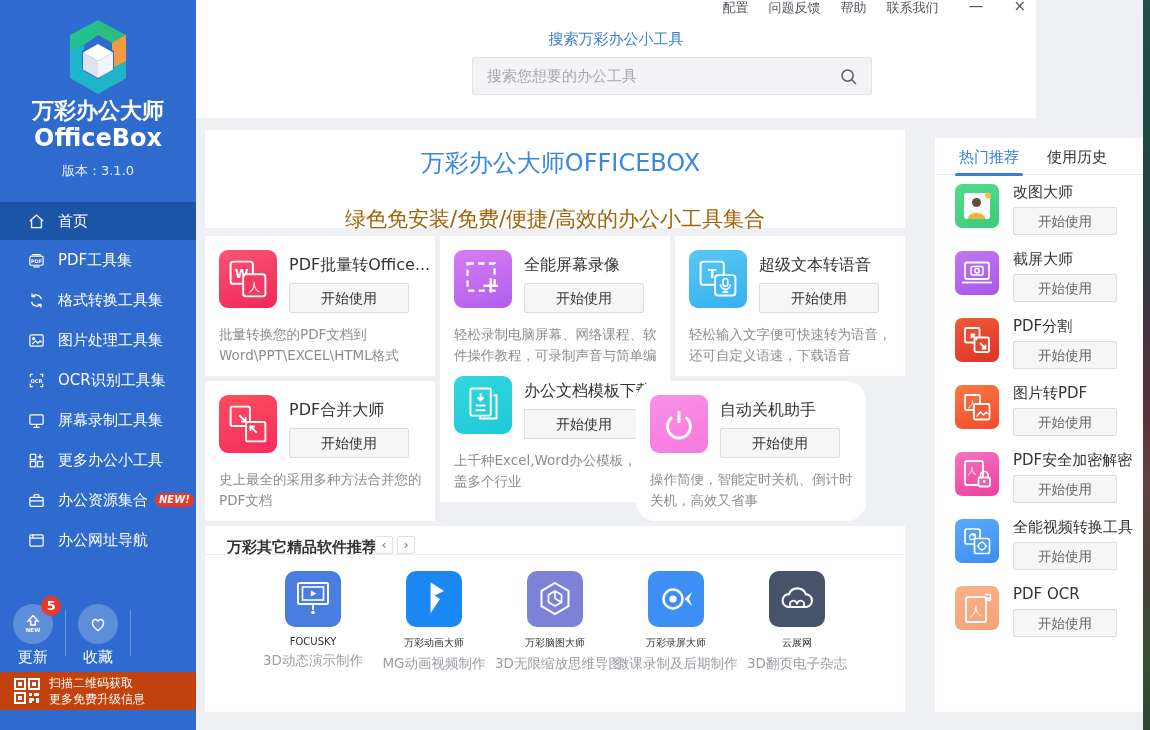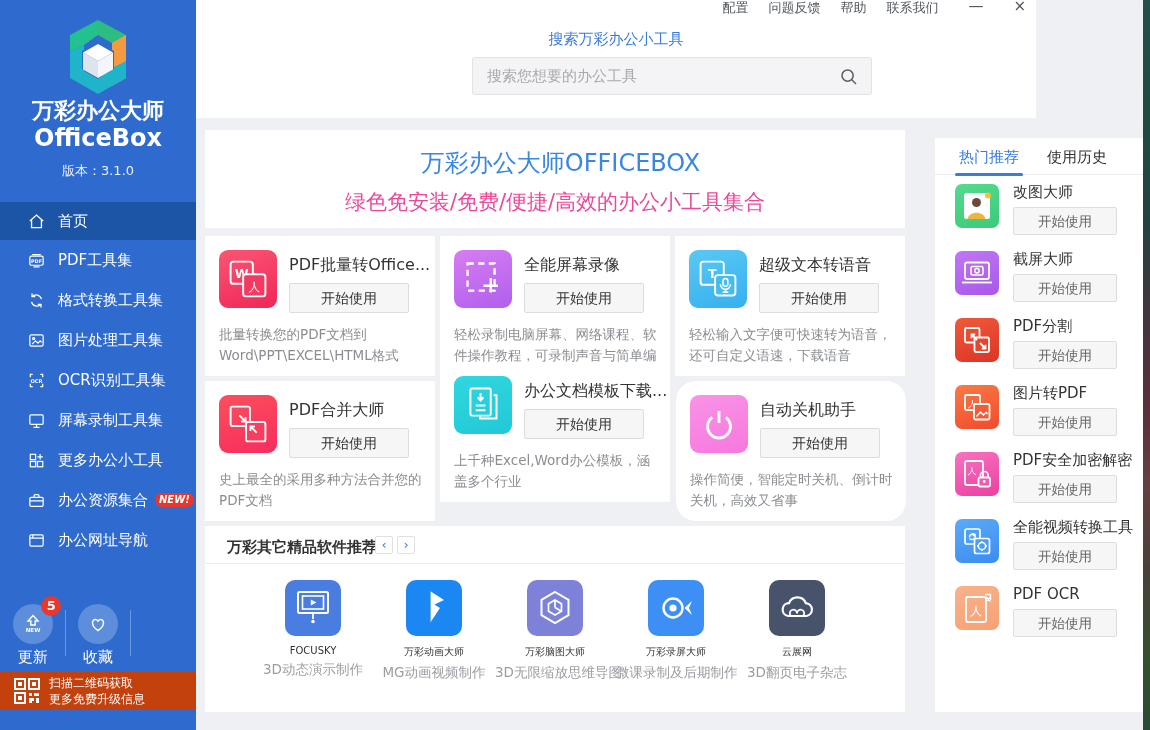--- a/index.html
+++ b/index.html
@@ -43,40 +43,40 @@
   .search-box { position:absolute; left:276px; top:57px; width:400px; height:38px; background:#f4f4f6;
     border:1px solid #e3e3e6; border-radius:3px; }
   .search-box input { position:absolute; left:0; top:0; width:100%; height:100%; background:transparent; border:none;
     outline:none; padding:0 44px 0 14px; font-size:15px; color:#333; font-family:inherit; }
   .search-box input::placeholder { color:#a9a9ad; }
   .search-box svg { position:absolute; right:12px; top:9px; width:20px; height:20px; }
 
   
   .banner { position:absolute; left:205px; top:130px; width:700px; height:98px; background:#fff; text-align:center; }
   .btitle { margin-top:17px; font-size:24px; color:#3a86e0;margin-left:11px; }
-  .bsub { margin-top:9px; font-size:21px; color:#ec4899; }
+  .bsub { margin-top:26px; font-size:21px; color:#a16207; }
 
   
   .card { position:absolute; width:230px; height:140px; background:#fff; padding:14px; }
   .cicon { position:absolute; left:14px; top:14px; width:58px; height:58px; border-radius:9px; }
   .cicon svg { width:58px; height:58px; }
   .ctitle { position:absolute; left:84px; top:19px; font-size:16px; color:#333; white-space:nowrap; }
   .cbtn { position:absolute; left:84px; top:47px; width:120px; height:30px; background:#f6f6f7; border:1px solid #dcdcdf;
     font-size:14px; color:#333; text-align:center; line-height:28px; cursor:pointer; border-radius:2px; }
   .cdesc { position:absolute; left:14px; top:88px; width:204px; font-size:13.5px; line-height:21px; color:#8a8d92; }
   .g1 { background:linear-gradient(160deg,#fa5673,#f02658); }
   .g2 { background:linear-gradient(160deg,#d77df2,#b05fee); }
   .g3 { background:linear-gradient(160deg,#5ac8f4,#35b0ef); }
   .g4 { background:linear-gradient(160deg,#fc4f5c,#f72c5e); }
   .g5 { background:linear-gradient(160deg,#31d7df,#1fc9d6); }
   .g6b{ background:linear-gradient(160deg,#f993e6,#f678de); }
 
   
   .recommend { position:absolute; left:205px; top:526px; width:700px; height:186px; background:#fff; }
-  .rhead { position:relative; height:38px; border-bottom:1px solid #ececf0;padding-left:24px; }
+  .rhead { position:relative; height:29px; border-bottom:1px solid #ececf0;padding-left:24px; }
   .rtitle { position:absolute; left:22px; top:12px; font-size:15px; font-weight:bold; color:#333; }
   .rarrow { position:absolute; top:10px; width:18px; height:18px; border:1px solid #e0e0e5; border-radius:2px;
     color:#3a7cd8; font-size:13px; text-align:center; line-height:16px; cursor:pointer; background:#fff; }
   .rprev { left:170px; } .rnext { left:192px; }
   .ritems { display:flex; justify-content:space-between; padding:16px 48px 0 48px; }
   .sitem { width:120px; text-align:center; cursor:pointer; }
   .sicon { width:56px; height:56px; border-radius:10px; margin:0 auto; }
   .sicon svg { width:56px; height:56px; }
   .sname { margin-top:9px; font-size:10px; color:#333; white-space:nowrap; }
   .sdesc { margin-top:5px; font-size:13.5px; color:#9a9da2; white-space:nowrap; }
@@ -322,21 +322,21 @@
         <rect x="17" y="13" width="21" height="28" rx="1.5"></rect>
         <path d="M27.5 17.5 v7.5 M24.5 22 L27.5 25.3 L30.5 22"></path>
         <path d="M22.5 30.5 h10 M22.5 35.5 h10"></path>
         </svg>
     </div>
     <div class="ctitle">办公文档模板下载...</div>
     <div class="cbtn">开始使用</div>
     <div class="cdesc">上千种Excel,Word办公模板，涵盖多个行业</div>
   </div>
 
-  <div class="card" style="left:676px; top:381px;border-radius:20px;">
+  <div class="card" style="left:636px; top:381px;border-radius:20px;">
     <div class="cicon g6b">
       <svg viewBox="0 0 60 60" fill="none" stroke="#fff" stroke-width="3">
         <path d="M23 23.2 a11.8 11.8 0 1 0 14 0"></path>
         <path d="M30 16.5 v12.5"></path>
         </svg>
     </div>
     <div class="ctitle">自动关机助手</div>
     <div class="cbtn">开始使用</div>
     <div class="cdesc">操作简便，智能定时关机、倒计时关机，高效又省事</div>
   </div>

